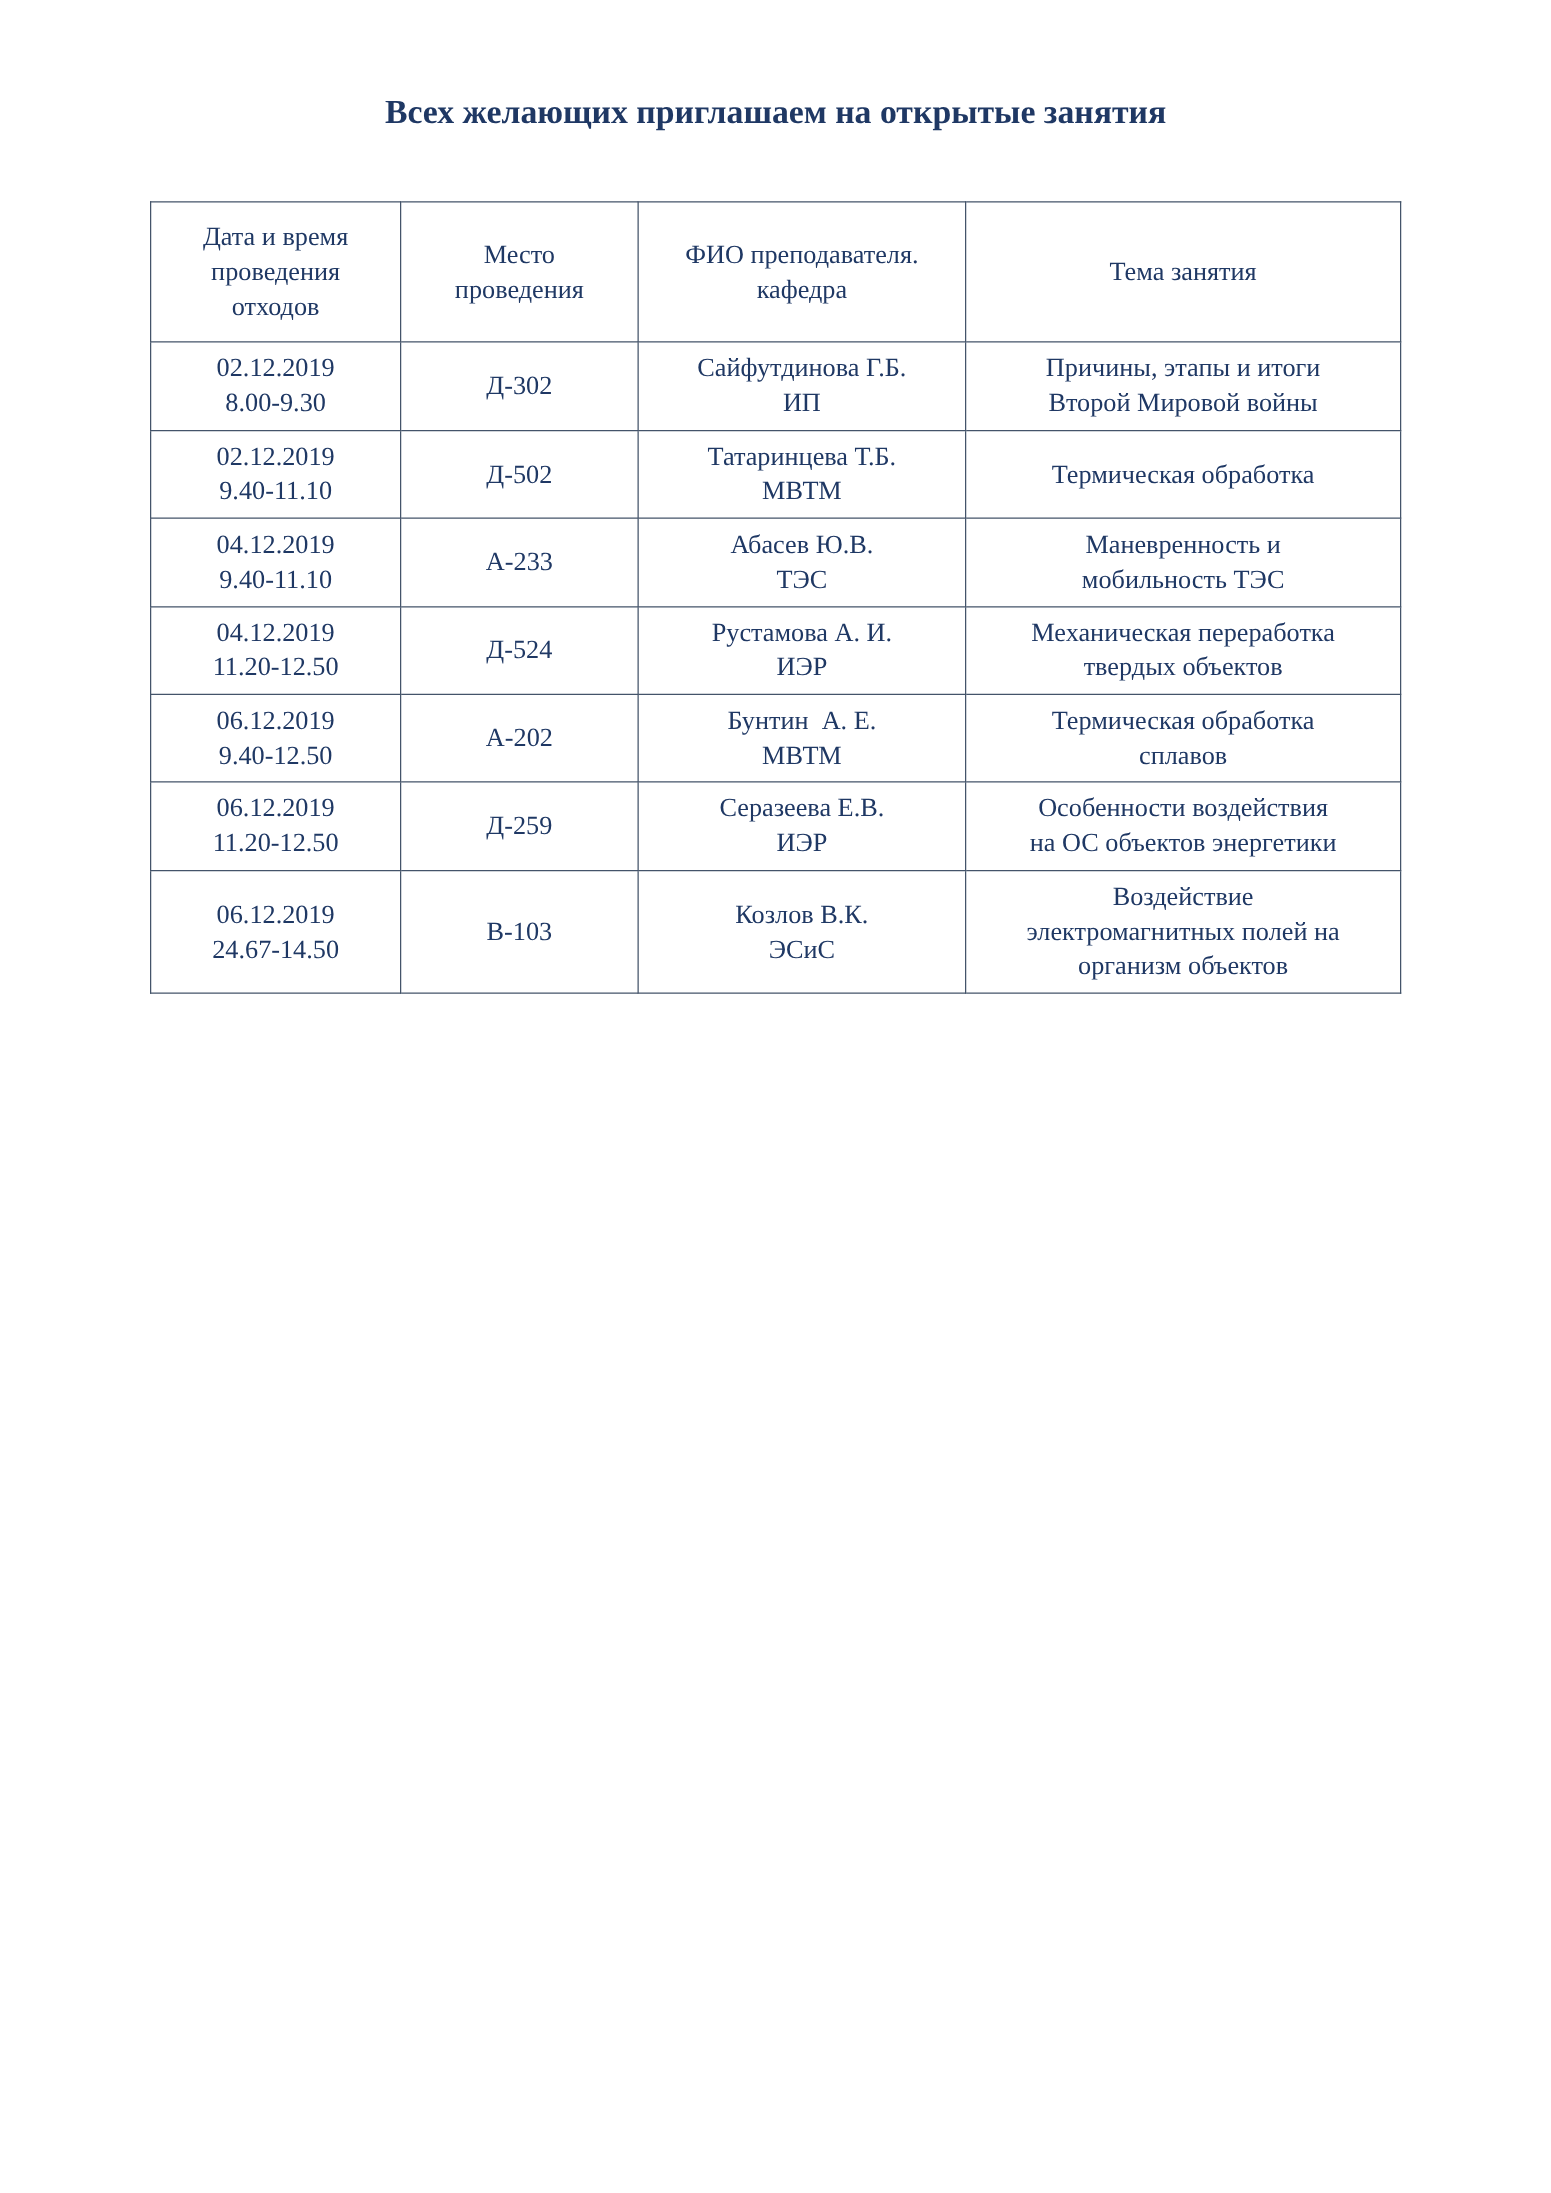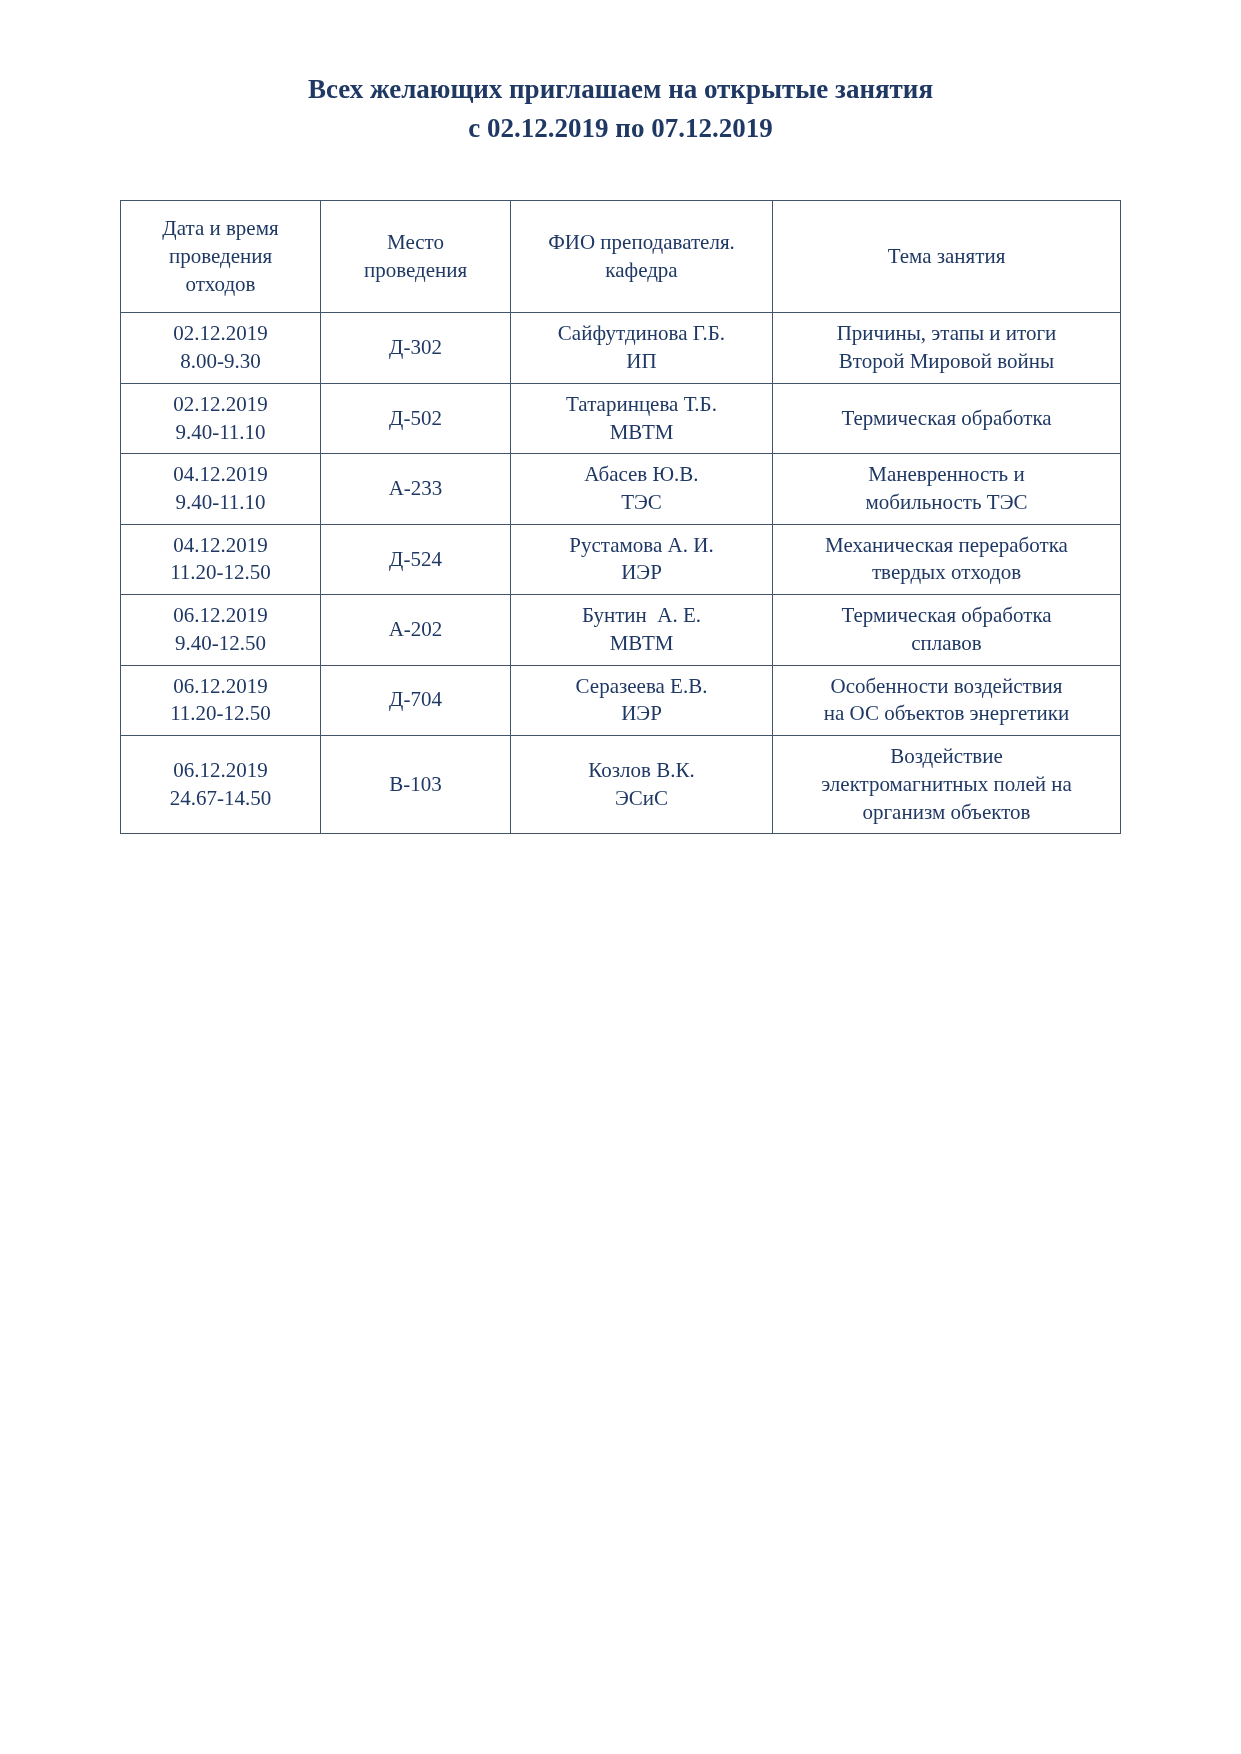--- a/index.html
+++ b/index.html
@@ -67,21 +67,20 @@
   col.c4 { width: 348px; }
   .cell-line { display: block; white-space: pre; }
 </style>
 </head>
 <body>
 
 <div class="page">
 
   <div class="doc-title">
     <span class="line">Всех желающих приглашаем на открытые занятия</span>
-    <span class="line">с 02.12.2019 по 07.12.2019</span>
   </div>
 
   <table class="schedule">
     <colgroup>
       <col class="c1">
       <col class="c2">
       <col class="c3">
       <col class="c4">
     </colgroup>
     <thead>
@@ -150,21 +149,21 @@
             <span class="cell-line">04.12.2019</span>
             <span class="cell-line">11.20-12.50</span>
           </td>
         <td>Д-524</td>
         <td>
             <span class="cell-line">Рустамова А. И.</span>
             <span class="cell-line">ИЭР</span>
           </td>
         <td>
             <span class="cell-line">Механическая переработка</span>
-            <span class="cell-line">твердых отходов</span>
+            <span class="cell-line">твердых объектов</span>
           </td>
       </tr>
       <tr>
         <td>
             <span class="cell-line">06.12.2019</span>
             <span class="cell-line">9.40-12.50</span>
           </td>
         <td>А-202</td>
         <td>
             <span class="cell-line">Бунтин  А. Е.</span>
@@ -173,21 +172,21 @@
         <td>
             <span class="cell-line">Термическая обработка</span>
             <span class="cell-line">сплавов</span>
           </td>
       </tr>
       <tr>
         <td>
             <span class="cell-line">06.12.2019</span>
             <span class="cell-line">11.20-12.50</span>
           </td>
-        <td>Д-704</td>
+        <td>Д-259</td>
         <td>
             <span class="cell-line">Серазеева Е.В.</span>
             <span class="cell-line">ИЭР</span>
           </td>
         <td>
             <span class="cell-line">Особенности воздействия</span>
             <span class="cell-line">на ОС объектов энергетики</span>
           </td>
       </tr>
       <tr>

